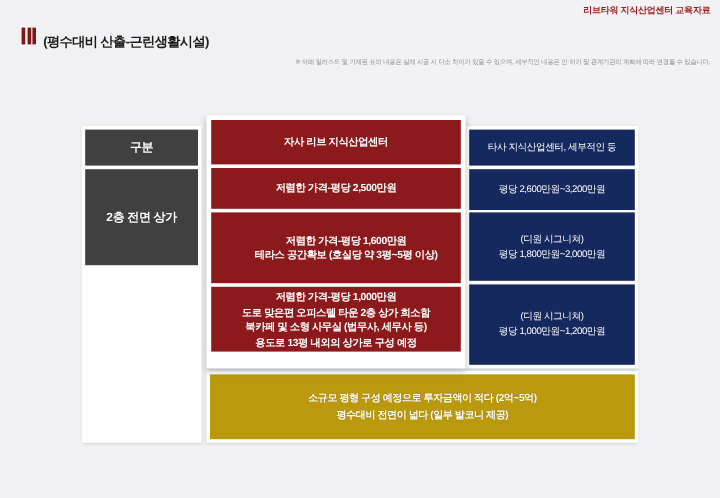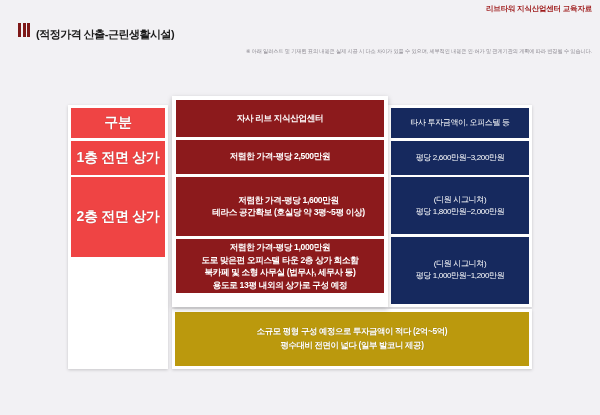--- a/index.html
+++ b/index.html
@@ -92,26 +92,26 @@
     left: 0px;
     top: 9px;
     width: 100px;
     bottom: 0px;
     padding: 3px;
     box-shadow: 0 1px 3px rgba(0,0,0,0.18);
     display: flex;
     flex-direction: column;
   }
   .lbl-cell {
-    background: #ef4444;
+    background: #404040;
     color: #ffffff;
     display: flex;
     align-items: center;
     justify-content: center;
-    font-size: 14px;
+    font-size: 10px;
     font-weight: bold;
     letter-spacing: -0.3px;
     margin-bottom: 2.5px;
     box-sizing: border-box;
     text-shadow: 0 0 1px rgba(0,0,0,0.35);
   }
   .lbl-cell:last-child { margin-bottom: 0; }
 
   
   .col-own {
@@ -204,30 +204,29 @@
 <body>
 
 <div class="doc-tag">리브타워 지식산업센터 교육자료</div>
 
 <div class="title-row">
   <span class="bullet-bars">
       <i></i>
       <i></i>
       <i></i>
     </span>
-  <span class="title-sub">(적정가격 산출-근린생활시설)</span>
+  <span class="title-sub">(평수대비 산출-근린생활시설)</span>
 </div>
 
 <div class="note">※ 아래 일러스트 및 기재된 표의 내용은 실제 시공 시 다소 차이가 있을 수 있으며, 세부적인 내용은 인·허가 및 관계기관의 계획에 따라 변경될 수 있습니다.</div>
 
 <div class="table-wrap">
 
   <div class="panel col-label">
     <div class="lbl-cell" style="height:30px;">구분</div>
-    <div class="lbl-cell" style="height:34px;">1층 전면 상가</div>
     <div class="lbl-cell" style="height:80px;">2층 전면 상가</div>
   </div>
 
   <div class="panel col-own">
     <div class="own-cell" style="height:37px;">
       <span class="line">자사 리브 지식산업센터</span>
     </div>
     <div class="own-cell" style="height:34px;">
       <span class="line">저렴한 가격-평당 2,500만원</span>
     </div>
@@ -238,21 +237,21 @@
     <div class="own-cell" style="flex:1 1 auto;">
       <span class="line">저렴한 가격-평당 1,000만원</span>
       <span class="line">도로 맞은편 오피스텔 타운 2층 상가 희소함</span>
       <span class="line">북카페 및 소형 사무실 (법무사, 세무사 등)</span>
       <span class="line">용도로 13평 내외의 상가로 구성 예정</span>
     </div>
   </div>
 
   <div class="panel col-other">
     <div class="other-cell" style="height:30px;">
-      <span class="line">타사 투자금액이, 오피스텔 등</span>
+      <span class="line">타사 지식산업센터, 세부적인 등</span>
     </div>
     <div class="other-cell" style="height:34px;">
       <span class="line">평당 2,600만원~3,200만원</span>
     </div>
     <div class="other-cell" style="height:57px;">
       <span class="line">(디원 시그니쳐)</span>
       <span class="line">평당 1,800만원~2,000만원</span>
     </div>
     <div class="other-cell" style="flex:1 1 auto;">
       <span class="line">(디원 시그니쳐)</span>

